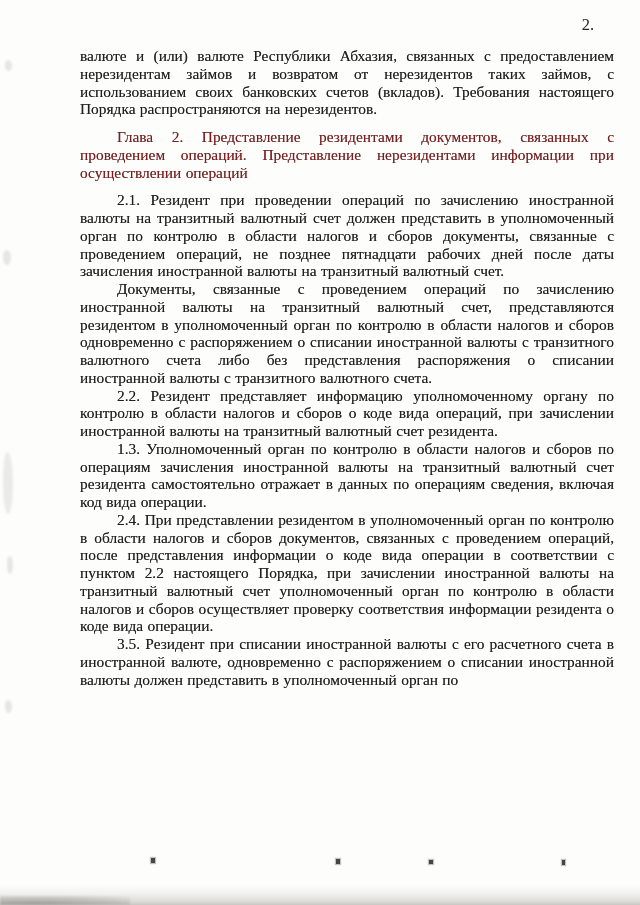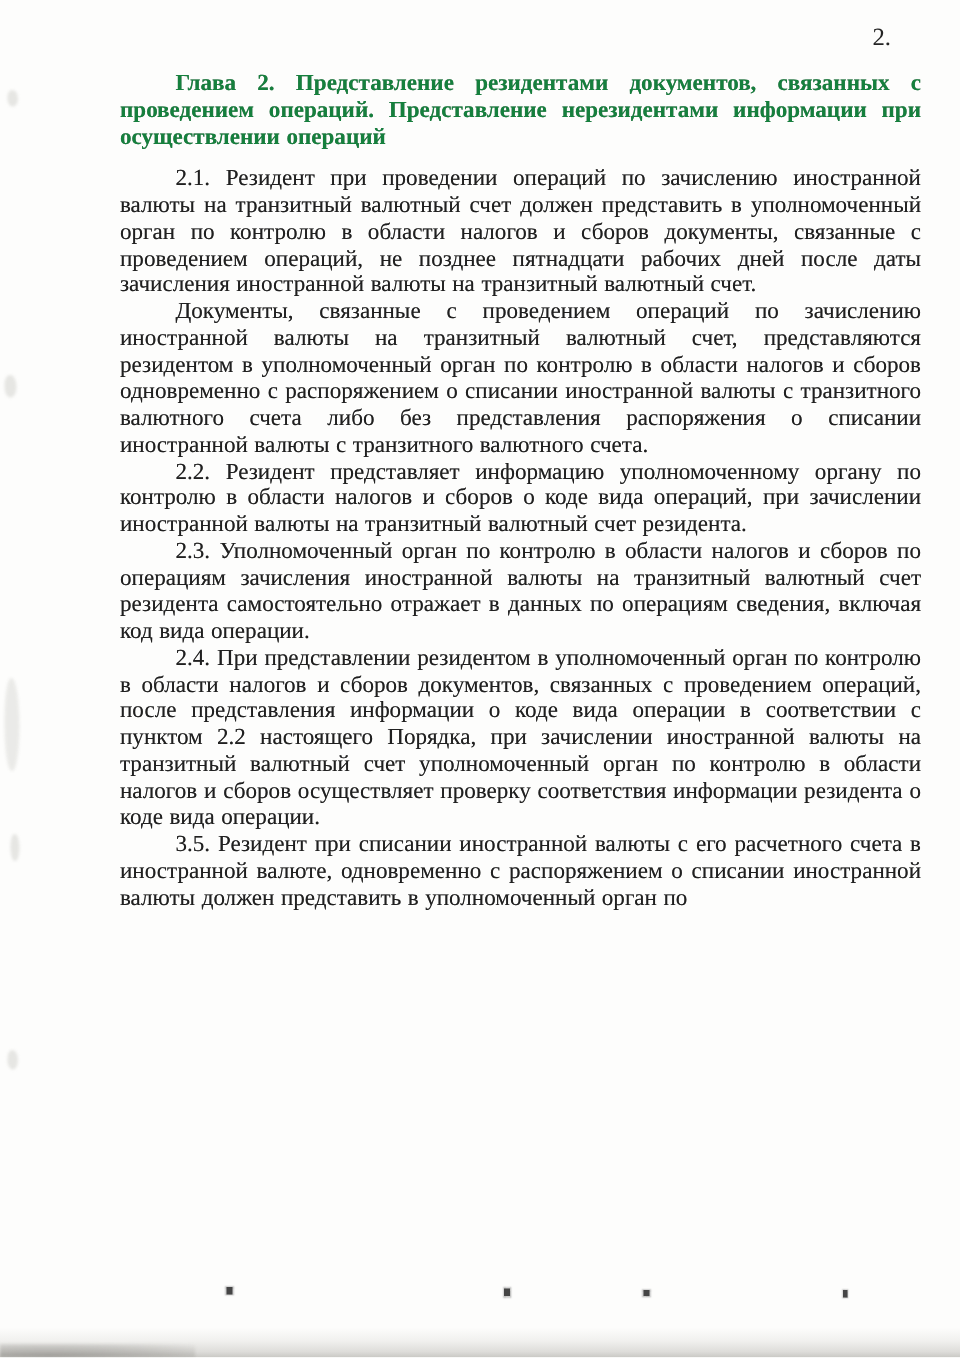--- a/index.html
+++ b/index.html
@@ -40,23 +40,24 @@
     text-align: justify;
     text-indent: 37px;
     color: #202020;
     word-spacing: 0.5px;
     text-shadow: 0 0 0.4px rgba(30,30,30,0.55);
   }
   .para.no-indent {
     text-indent: 0;
   }
   .para.heading {
-    font-weight: 700;
+    font-weight: 400;
+    margin-top: 10px;
     margin-bottom: 10px;
-    color: #15803d;
+    color: #7f1d1d;
   }
   
   .speckle {
     position: absolute;
     background: rgba(150, 148, 140, 0.22);
     border-radius: 45% 55% 50% 50%;
     filter: blur(1px);
   }
   .sp1 { left: 5px;  top: 60px;  width: 7px;  height: 11px; }
   .sp2 { left: 3px;  top: 250px; width: 8px;  height: 15px; }
@@ -104,25 +105,26 @@
   }
 </style>
 </head>
 <body>
 
 <div class="page">
 
   <div class="page-number">2.</div>
 
   <div class="doc-body">
+    <p class="para no-indent">валюте и (или) валюте Республики Абхазия, связанных с предоставлением нерезидентам займов и возвратом от нерезидентов таких займов, с использованием своих банковских счетов (вкладов). Требования настоящего Порядка распространяются на нерезидентов.</p>
     <p class="para heading">Глава 2. Представление резидентами документов, связанных с проведением операций. Представление нерезидентами информации при осуществлении операций</p>
     <p class="para">2.1. Резидент при проведении операций по зачислению иностранной валюты на транзитный валютный счет должен представить в уполномоченный орган по контролю в области налогов и сборов документы, связанные с проведением операций, не позднее пятнадцати рабочих дней после даты зачисления иностранной валюты на транзитный валютный счет.</p>
     <p class="para">Документы, связанные с проведением операций по зачислению иностранной валюты на транзитный валютный счет, представляются резидентом в уполномоченный орган по контролю в области налогов и сборов одновременно с распоряжением о списании иностранной валюты с транзитного валютного счета либо без представления распоряжения о списании иностранной валюты с транзитного валютного счета.</p>
     <p class="para">2.2. Резидент представляет информацию уполномоченному органу по контролю в области налогов и сборов о коде вида операций, при зачислении иностранной валюты на транзитный валютный счет резидента.</p>
-    <p class="para">2.3. Уполномоченный орган по контролю в области налогов и сборов по операциям зачисления иностранной валюты на транзитный валютный счет резидента самостоятельно отражает в данных по операциям сведения, включая код вида операции.</p>
+    <p class="para">1.3. Уполномоченный орган по контролю в области налогов и сборов по операциям зачисления иностранной валюты на транзитный валютный счет резидента самостоятельно отражает в данных по операциям сведения, включая код вида операции.</p>
     <p class="para">2.4. При представлении резидентом в уполномоченный орган по контролю в области налогов и сборов документов, связанных с проведением операций, после представления информации о коде вида операции в соответствии с пунктом 2.2 настоящего Порядка, при зачислении иностранной валюты на транзитный валютный счет уполномоченный орган по контролю в области налогов и сборов осуществляет проверку соответствия информации резидента о коде вида операции.</p>
     <p class="para">3.5. Резидент при списании иностранной валюты с его расчетного счета в иностранной валюте, одновременно с распоряжением о списании иностранной валюты должен представить в уполномоченный орган по</p>
   </div>
 
   <span class="speckle sp1"></span>
   <span class="speckle sp2"></span>
   <span class="speckle sp3"></span>
   <span class="speckle sp4"></span>
   <span class="speckle sp5"></span>
 

